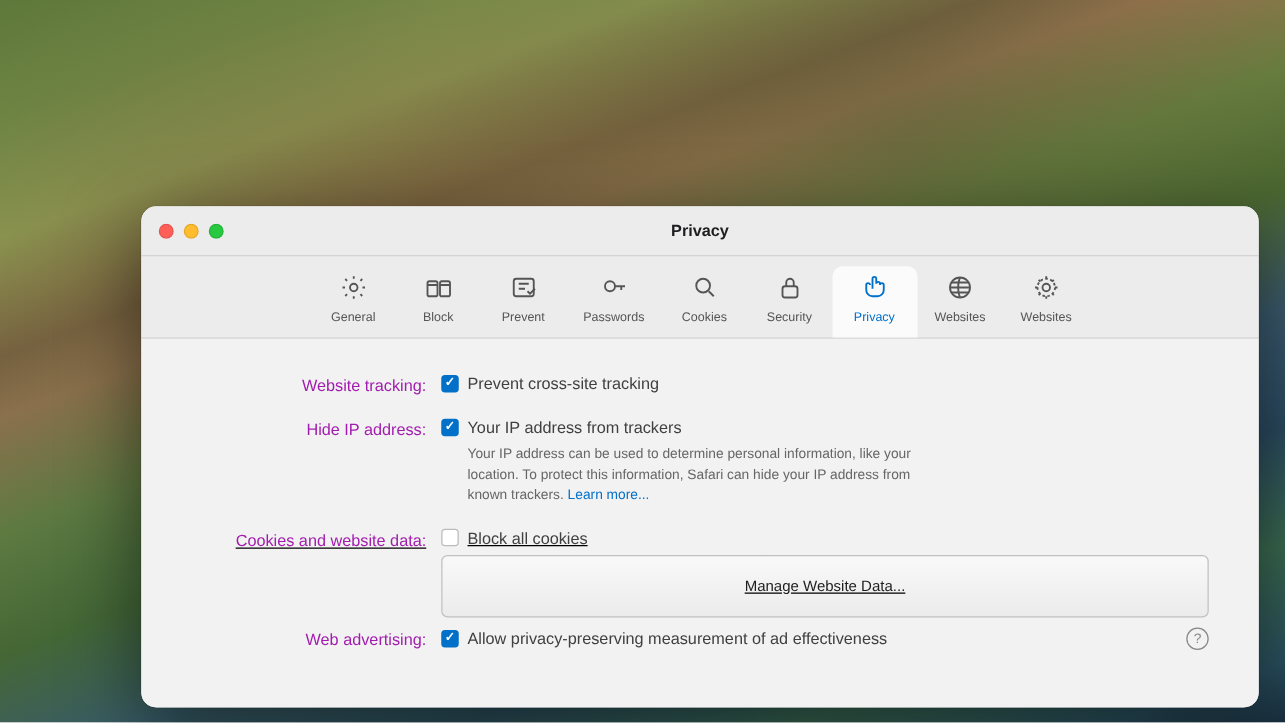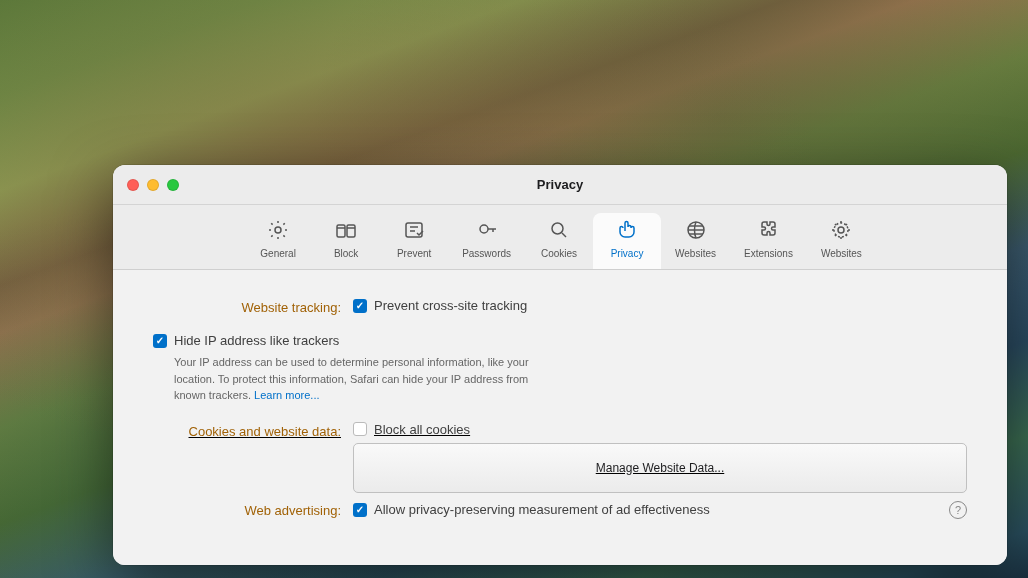--- a/index.html
+++ b/index.html
@@ -151,21 +151,21 @@
     }
 
     .setting-row {
       display: flex;
       align-items: flex-start;
       margin-bottom: 18px;
     }
 
     .setting-label {
       font-size: 13px;
-      color: #a16207;
+      color: #a21caf;
       font-weight: 500;
       text-align: right;
       width: 200px;
       flex-shrink: 0;
       padding-top: 2px;
       padding-right: 12px;
     }
 
     .setting-control {
       display: flex;
@@ -333,48 +333,49 @@
     <div class="tab-item">
       <span class="tab-icon">
         <svg class="icon-svg" viewBox="0 0 22 22" fill="none" stroke="currentColor" stroke-width="1.5">
           <circle cx="9.5" cy="9.5" r="5.5"></circle>
           <path d="M14 14l4 4"></path>
         </svg>
       </span>
       <span class="tab-label">Cookies</span>
     </div>
 
+    <div class="tab-item">
+      <span class="tab-icon">
+        <svg class="icon-svg" viewBox="0 0 22 22" fill="none" stroke="currentColor" stroke-width="1.5">
+          <rect x="5" y="10" width="12" height="9" rx="2"></rect>
+          <path d="M8 10V7a3 3 0 016 0v3"></path>
+        </svg>
+      </span>
+      <span class="tab-label">Security</span>
+    </div>
 
     <div class="tab-item active">
       <span class="tab-icon">
         <svg class="icon-svg" viewBox="0 0 22 22" fill="none" stroke="#0070c9" stroke-width="1.5">
           <path d="M9 4v8M9 4a1.5 1.5 0 013 0v4a1.5 1.5 0 013 0v1a1.5 1.5 0 013 0v4a5 5 0 01-5 5H9a5 5 0 01-5-5V9a1.5 1.5 0 013 0"></path>
         </svg>
       </span>
       <span class="tab-label">Privacy</span>
     </div>
 
     <div class="tab-item">
       <span class="tab-icon">
         <svg class="icon-svg" viewBox="0 0 22 22" fill="none" stroke="currentColor" stroke-width="1.5">
           <circle cx="11" cy="11" r="8"></circle>
           <path d="M11 3c-2 4-2 12 0 16M3 11h16M4 7h14M4 15h14"></path>
         </svg>
       </span>
       <span class="tab-label">Websites</span>
     </div>
 
-    <div class="tab-item">
-      <span class="tab-icon">
-        <svg class="icon-svg" viewBox="0 0 22 22" fill="none" stroke="currentColor" stroke-width="1.5">
-          <path d="M10 3H7a2 2 0 00-2 2v3h2a1.5 1.5 0 010 3H5v3a2 2 0 002 2h3v-2a1.5 1.5 0 013 0v2h3a2 2 0 002-2v-3h-2a1.5 1.5 0 010-3h2V5a2 2 0 00-2-2h-3v2a1.5 1.5 0 01-3 0V3z"></path>
-        </svg>
-      </span>
-      <span class="tab-label">Extensions</span>
-    </div>
 
     <div class="tab-item">
       <span class="tab-icon">
         <svg class="icon-svg" viewBox="0 0 22 22" fill="none" stroke="currentColor" stroke-width="1.5">
           <circle cx="11" cy="11" r="3"></circle>
           <path d="M11 2v2M11 18v2M2 11h2M18 11h2M4.93 4.93l1.41 1.41M15.66 15.66l1.41 1.41M4.93 17.07l1.41-1.41M15.66 6.34l1.41-1.41"></path>
           <circle cx="11" cy="11" r="7" stroke-dasharray="2 2"></circle>
         </svg>
       </span>
       <span class="tab-label">Websites</span>
@@ -390,26 +391,27 @@
         <div class="checkbox-row">
           <div class="checkbox">
             <span class="checkbox-check">✓</span>
           </div>
           <span class="checkbox-label">Prevent cross-site tracking</span>
         </div>
       </div>
     </div>
 
     <div class="setting-row">
+      <span class="setting-label">Hide IP address:</span>
       <div class="setting-control">
         <div class="checkbox-row">
           <div class="checkbox">
             <span class="checkbox-check">✓</span>
           </div>
-          <span class="checkbox-label">Hide IP address like trackers</span>
+          <span class="checkbox-label">Your IP address from trackers</span>
         </div>
         <div class="description-text">
           <span>Your IP address can be used to determine personal information, like your location. To protect this information, Safari can hide your IP address from known trackers.</span>
           <span class="learn-more">Learn more...</span>
         </div>
       </div>
     </div>
 
     <div class="setting-row cookies-row">
       <span class="setting-label">Cookies and website data:</span>

